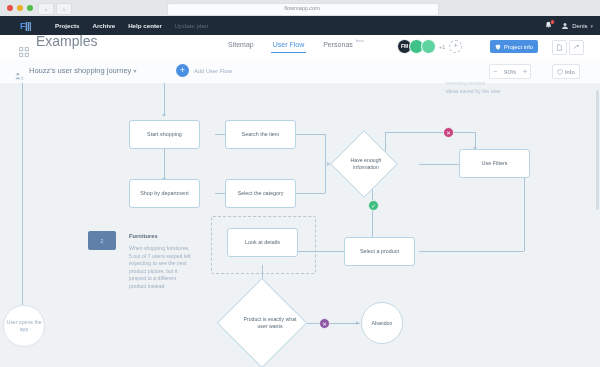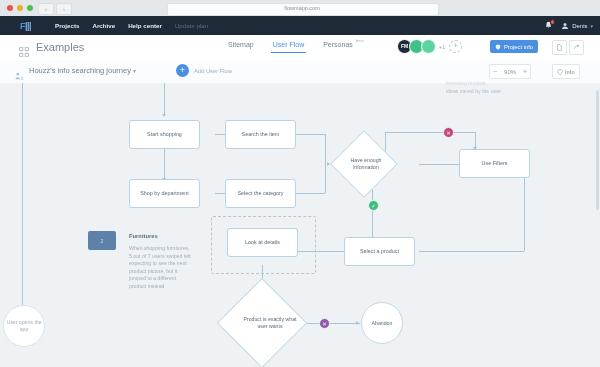--- a/index.html
+++ b/index.html
@@ -34,21 +34,21 @@
   .bell .badge{position:absolute;right:-1px;top:-1px;width:3.5px;height:3.5px;border-radius:50%;
                background:#e8524a;border:0.5px solid #1e2a38;}
   .userbox{display:flex;align-items:center;gap:3px;}
   .userbox .uname{font-size:6px;color:#dfe4e8;}
   .caret{font-size:5px;color:#9aa6b2;}
 
   
   .subhdr{position:absolute;left:0;top:35px;width:600px;height:25px;background:#ffffff;
           border-bottom:1px solid #e3e8ec;}
   .grid-ico{position:absolute;left:19px;top:43px;}
-  .page-title{position:absolute;left:36px;top:41px;font-size:11px;color:#7c8896;}
+  .page-title{position:absolute;left:36px;top:33px;font-size:14px;color:#7c8896;}
   .tabs{position:absolute;left:228px;top:41px;display:flex;gap:19px;}
   .tab{font-size:7px;color:#78838f;padding-bottom:5px;position:relative;}
   .tab.active{color:#4a90e2;}
   .tab.active:after{content:"";position:absolute;left:-2px;right:-2px;bottom:0;height:1.5px;
                     background:#4a90e2;}
   .beta{position:absolute;right:-11px;top:-3px;font-size:4px;color:#9fb3c7;}
   .avatars{position:absolute;left:397px;top:39px;display:flex;align-items:center;}
   .av{width:13px;height:13px;border-radius:50%;border:1.2px solid #fff;margin-left:-3px;
       font-size:5px;color:#fff;text-align:center;line-height:13px;font-weight:bold;}
   .av:first-child{margin-left:0;}
@@ -218,21 +218,21 @@
   <div class="toolbar"></div>
   <div class="flow-ico">
     <svg width="9" height="9" viewBox="0 0 16 16">
         <circle cx="5" cy="4" r="2.4" fill="#a8bccd"></circle>
         <path d="M1 13c0-2.4 1.8-3.8 4-3.8s4 1.4 4 3.8z" fill="#a8bccd"></path>
         <rect x="10.5" y="8.5" width="4" height="2" fill="#c2d2de"></rect>
         <rect x="10.5" y="12" width="4" height="2" fill="#c2d2de"></rect>
       </svg>
   </div>
   <div class="flowname">
-    <span>Houzz's info searching journey</span>
+    <span>Houzz's user shopping journey</span>
     <span class="cr">▾</span>
   </div>
   <div class="addflow">+</div>
   <div class="addflow-lbl">Add User Flow</div>
 
   <div class="zoomctl">
     <div class="zb">−</div>
     <span>90%</span>
     <div class="zb">+</div>
   </div>

